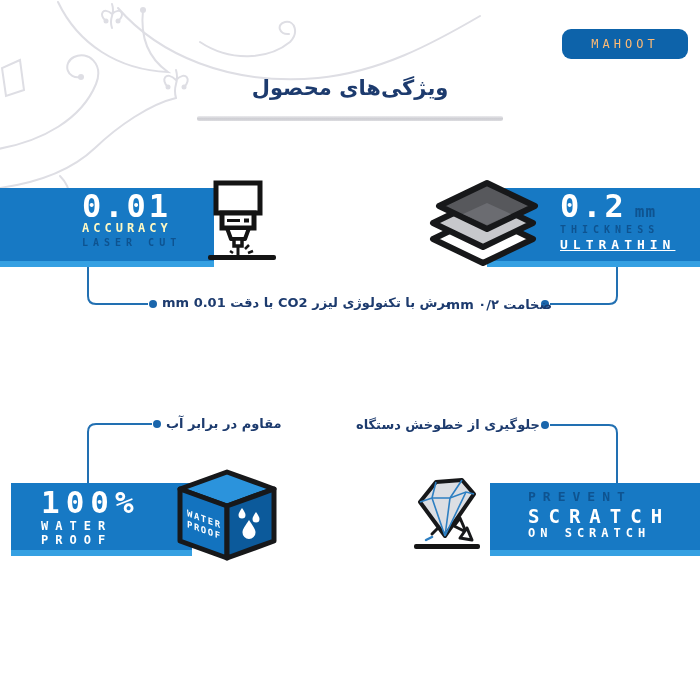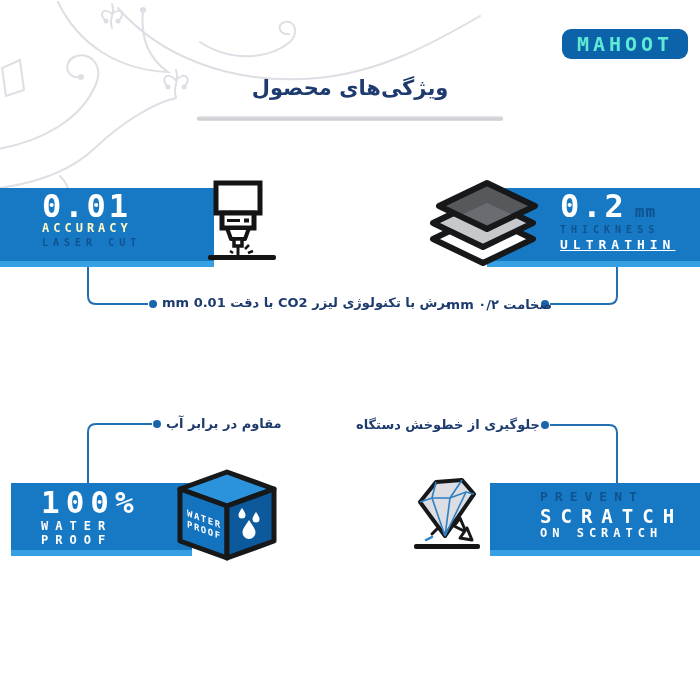--- a/index.html
+++ b/index.html
@@ -4,38 +4,38 @@
 <style>
   html,body{margin:0;padding:0;background:#fff;}
   #stage{position:relative;width:700px;height:700px;background:#ffffff;overflow:hidden;
          font-family:"DejaVu Sans",sans-serif;}
   .abs{position:absolute;}
   
   #ornament{left:0;top:0;pointer-events:none;}
   
   .logo{left:562px;top:29px;width:126px;height:30px;background:#0d63aa;border-radius:9px;
         display:flex;align-items:center;justify-content:center;}
-  .logo span{color:#5eead4;font-family:"DejaVu Sans Mono",monospace;font-weight:bold;
-             font-size:20px;letter-spacing:4px;}
+  .logo span{color:#fdba74;font-family:"DejaVu Sans Mono",monospace;font-weight:normal;
+             font-size:12px;letter-spacing:4px;}
   
   .title{left:0;top:76px;width:700px;text-align:center;color:#1d3b6e;
          font-size:21px;font-weight:bold;}
   .divider{left:197px;top:116px;width:306px;height:5px;border-radius:2px;
            background:linear-gradient(180deg,#ebebee 0%,#cdcdd2 55%,#dddde1 100%);}
   
   .banner{background:#1779c4;border-bottom:6px solid #35a0e2;box-sizing:content-box;color:#f5f9fc;}
   .b-tl{left:0;top:188px;width:214px;height:73px;}
   .b-tr{left:487px;top:188px;width:213px;height:73px;}
   .b-bl{left:0;top:483px;width:181px;height:67px;margin-left:11px;}
   .b-br{left:490px;top:483px;width:210px;height:67px;}
   .mono{font-family:"DejaVu Sans Mono",monospace;font-weight:bold;}
-  .b-tl .pad{padding:2px 0 0 42px;}
+  .b-tl .pad{padding:2px 0 0 42px;margin-left:40px;}
   .b-tr .pad{padding:2px 0 0 73px;}
   .b-bl .pad{padding:4px 0 0 30px;}
-  .b-br .pad{padding:7px 0 0 50px;}
+  .b-br .pad{padding:7px 0 0 38px;}
   .bigval{font-size:32px;line-height:32px;letter-spacing:3px;color:#fff;}
   .bl-val{font-size:31px;line-height:31px;letter-spacing:6px;color:#fff;}
   .lbl{font-size:12px;letter-spacing:4px;line-height:13px;color:#fef9c3;}
   .lbl2{font-size:12px;letter-spacing:5px;line-height:13px;color:#fff;}
   .ghost{color:rgba(8,58,110,0.6);}
   .ghost-sm{font-size:10px;letter-spacing:5px;line-height:11px;margin-top:2px;}
   .ultrathin{font-size:13px;letter-spacing:5px;line-height:14px;color:#fff;margin-top:3px;text-decoration:underline;}
   .scratch{font-size:19px;letter-spacing:9px;line-height:20px;color:#fff;}
   .ondevice{font-size:12px;letter-spacing:5px;line-height:14px;color:#fff;}
   .prevent{font-size:13px;letter-spacing:7px;line-height:14px;margin-bottom:2px;}

